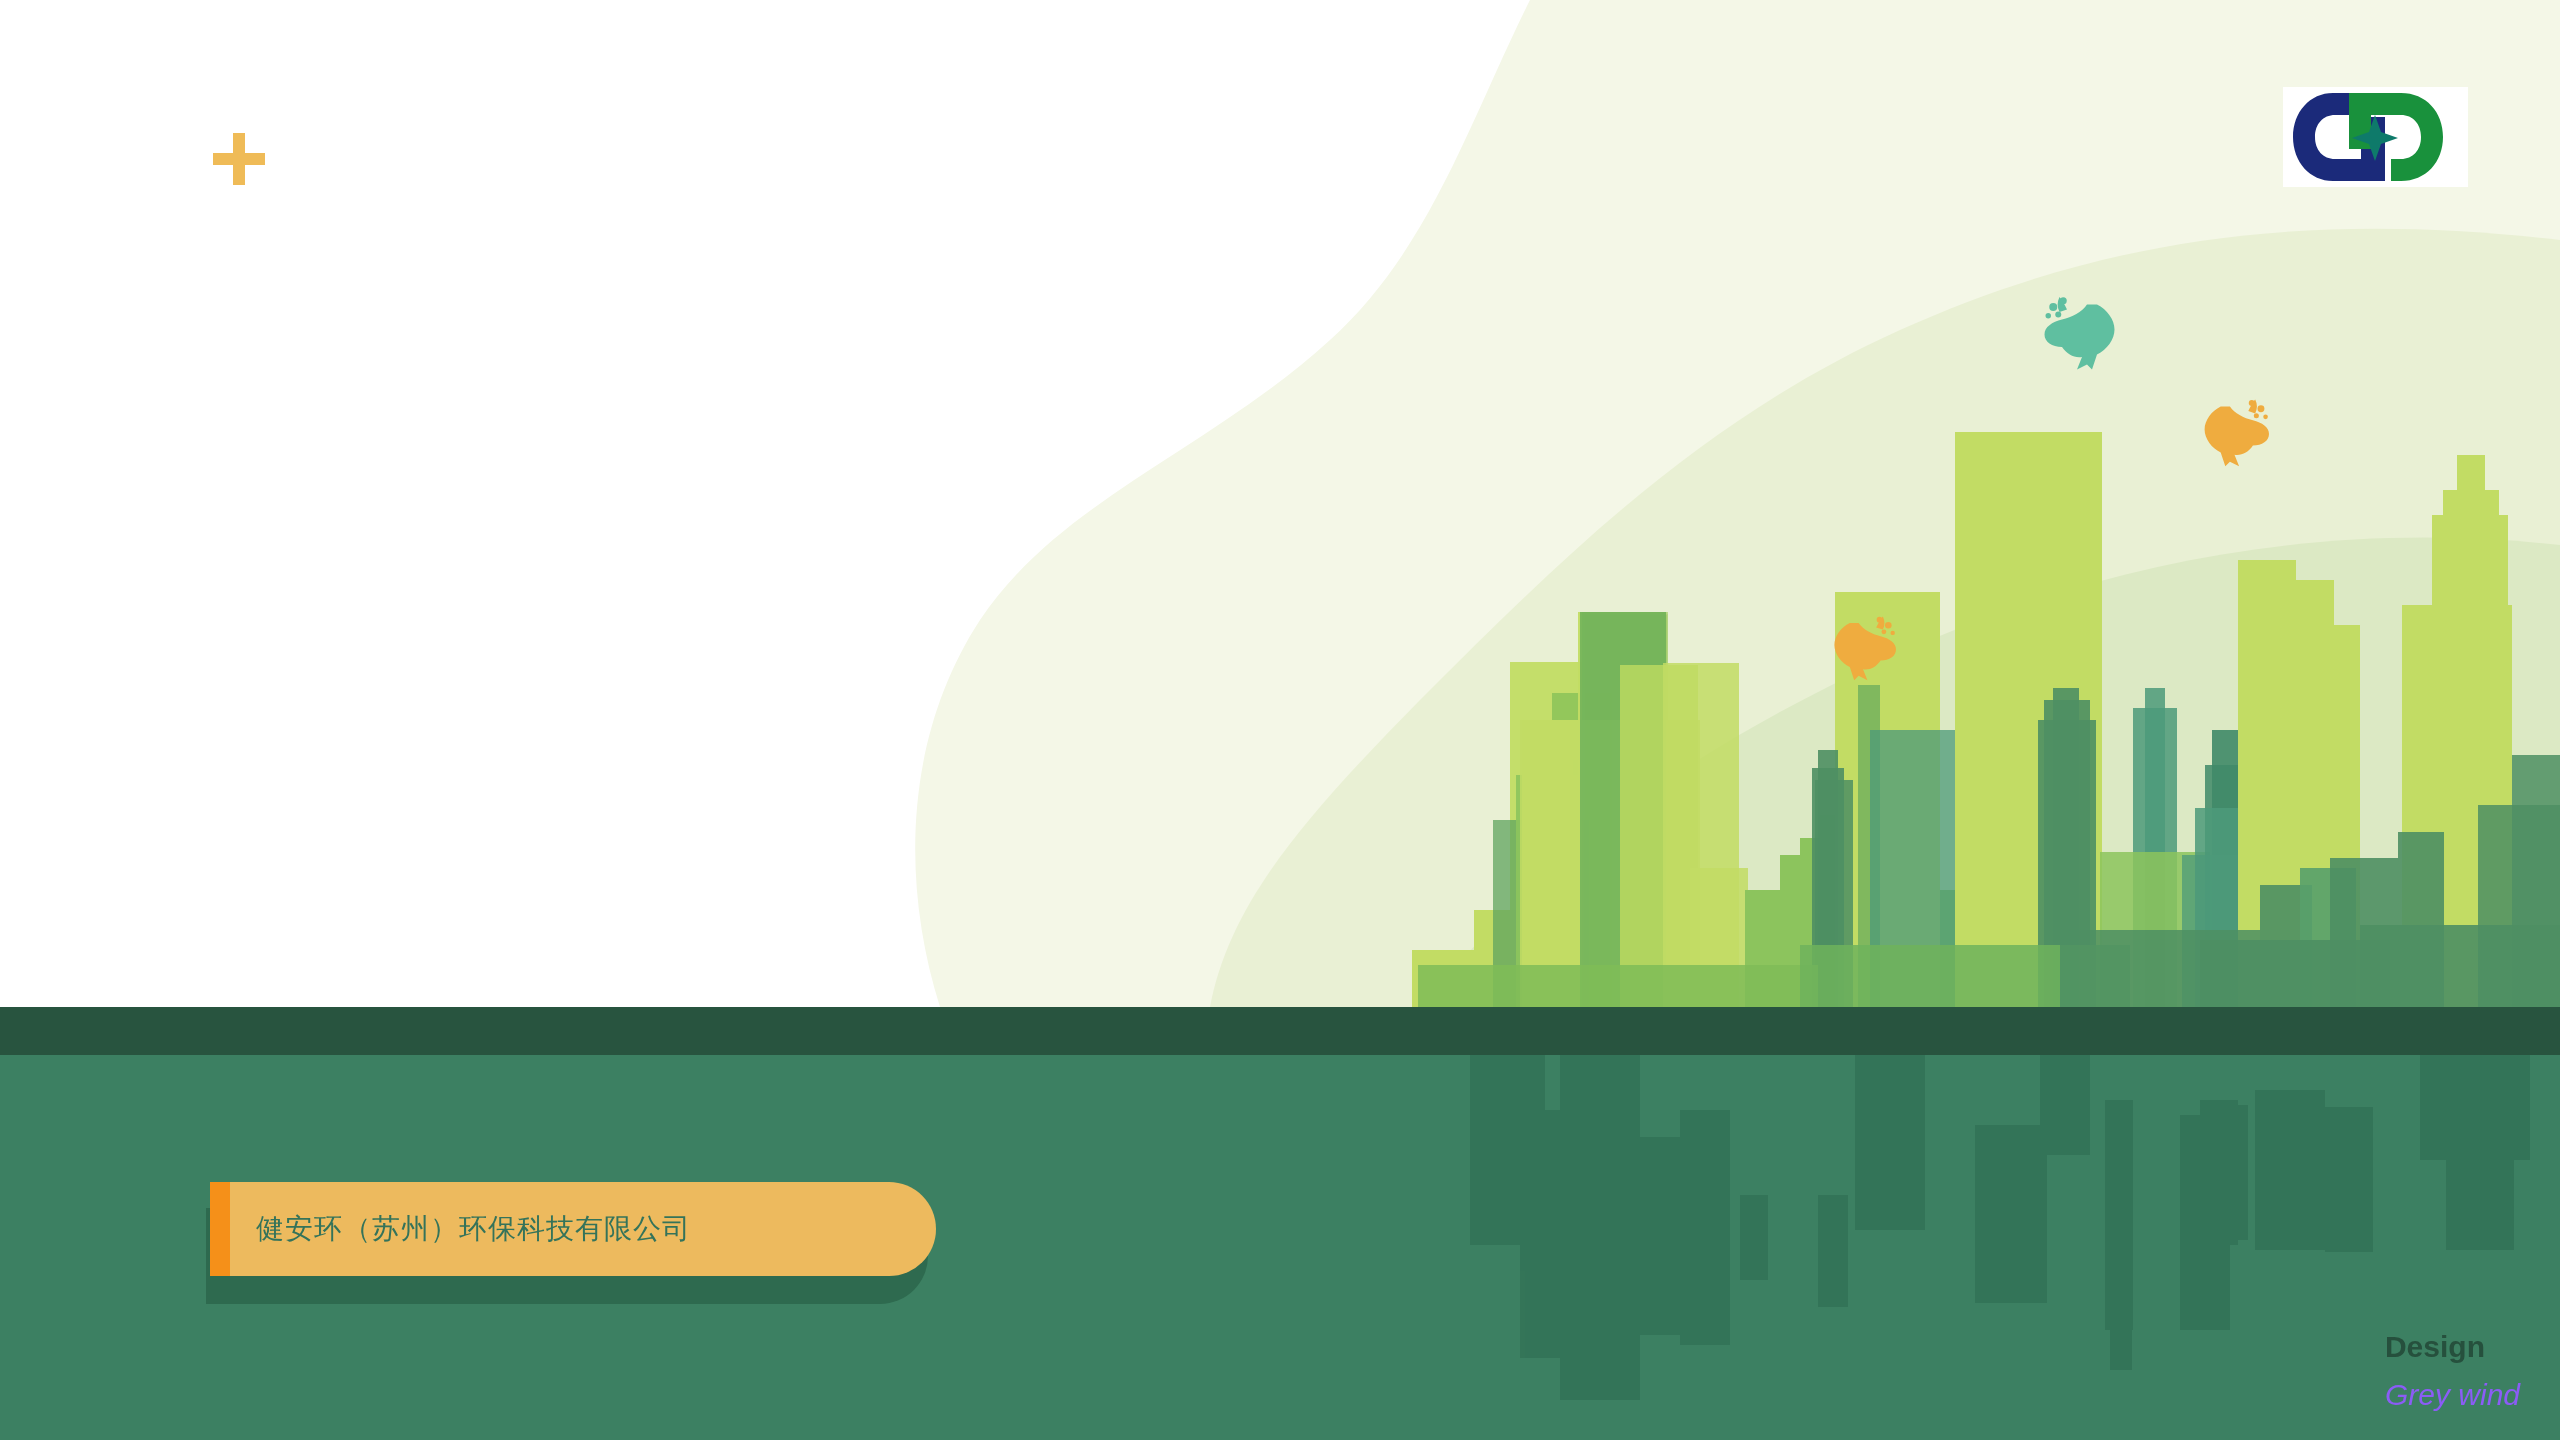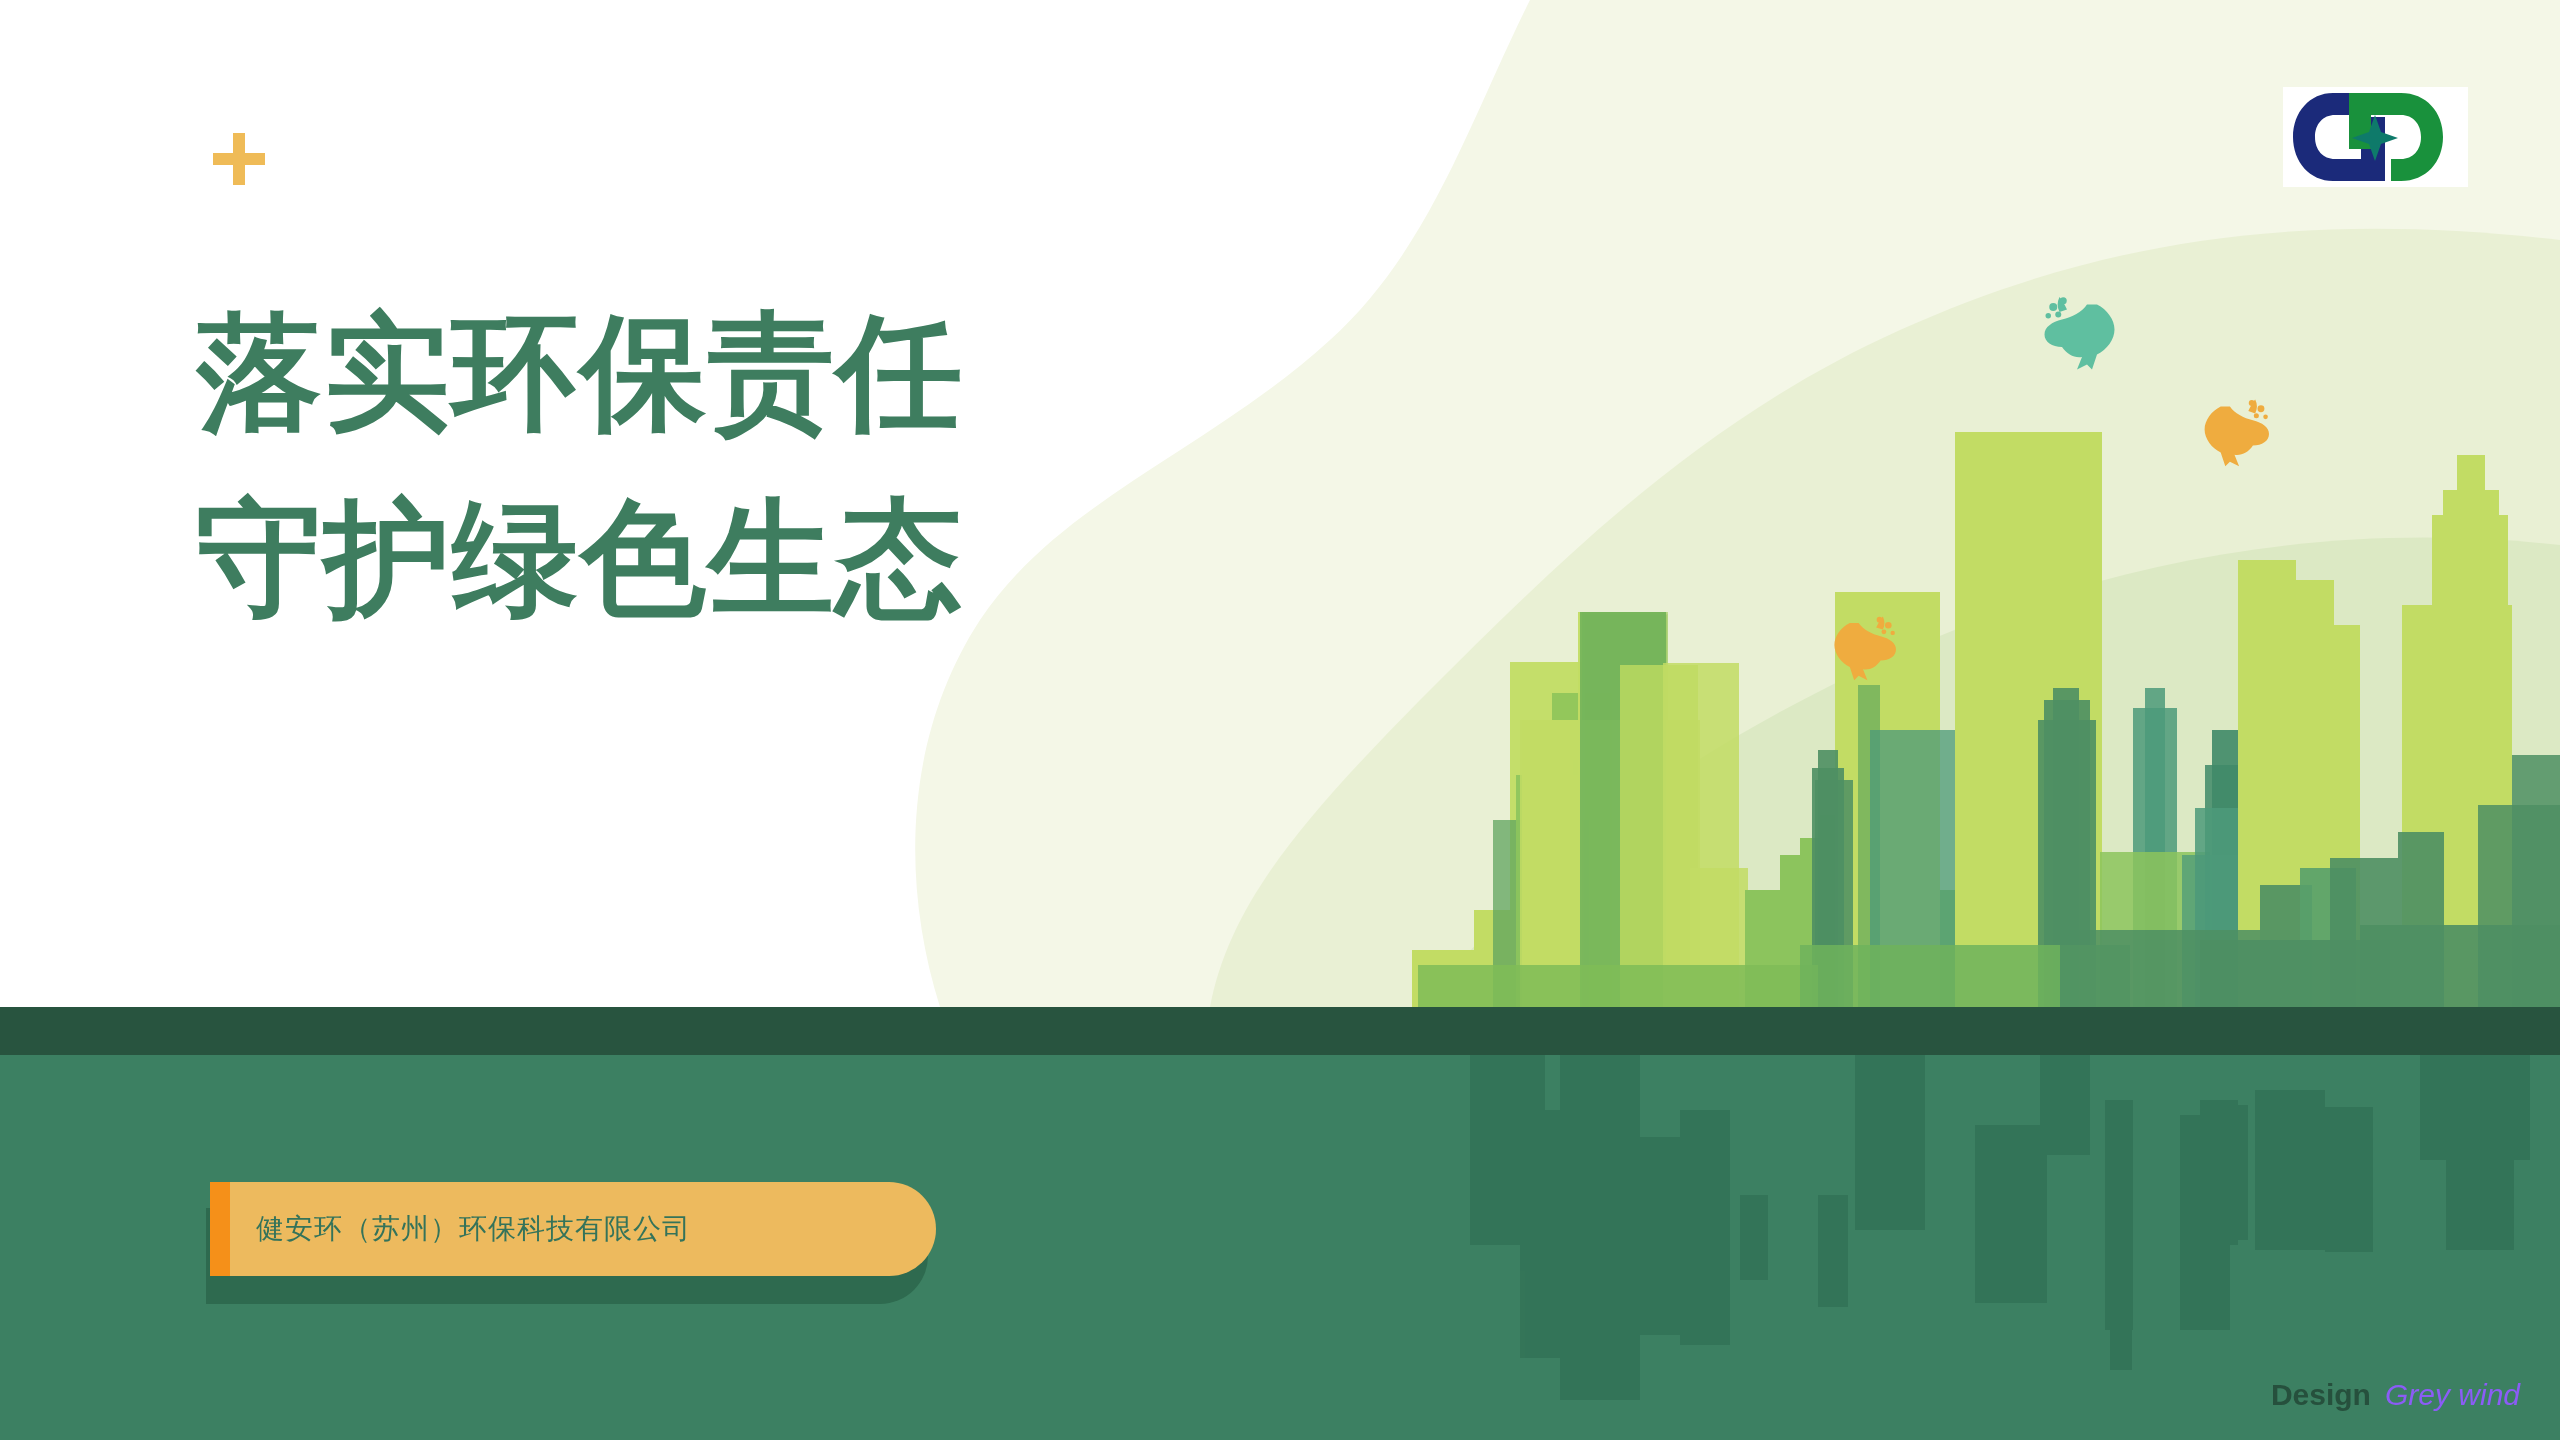--- a/index.html
+++ b/index.html
@@ -137,20 +137,21 @@
 
   
   .credit {
     position: absolute;
     right: 40px;
     bottom: 28px;
     z-index: 40;
     display: flex;
     align-items: baseline;
     gap: 14px;
+    flex-direction: column;
   }
   .credit-label {
     font-family: "Liberation Sans", sans-serif;
     font-size: 30px;
     font-weight: 700;
     color: #26503D;
   }
   .credit-name {
     font-family: "Liberation Sans", sans-serif;
     font-size: 30px;
@@ -378,24 +379,20 @@
       <rect x="78" y="30" width="24" height="64" fill="#1B2A7A"></rect>
 
       <path fill="#19913C" d="M 66 6 L 118 6 C 143 6 160 25 160 50 C 160 75 143 94 118 94 L 108 94
                L 108 72 L 118 72 C 130 72 138 63 138 50 C 138 37 130 28 118 28
                L 88 28 L 88 62 L 66 62 Z"></path>
 
       <path fill="#0E7A6A" d="M 92 28 L 98 45 L 115 51 L 98 57 L 92 74 L 86 57 L 69 51 L 86 45 Z"></path>
     </svg>
   </div>
 
-  <div class="title-block">
-    <div class="title-line">落实环保责任</div>
-    <div class="title-line">守护绿色生态</div>
-  </div>
 
   <div class="badge-wrap">
     <div class="badge-shadow"></div>
     <div class="badge-body">
       <div class="badge-accent"></div>
       <div class="badge-text">健安环（苏州）环保科技有限公司</div>
     </div>
   </div>
 
   <div class="credit">

